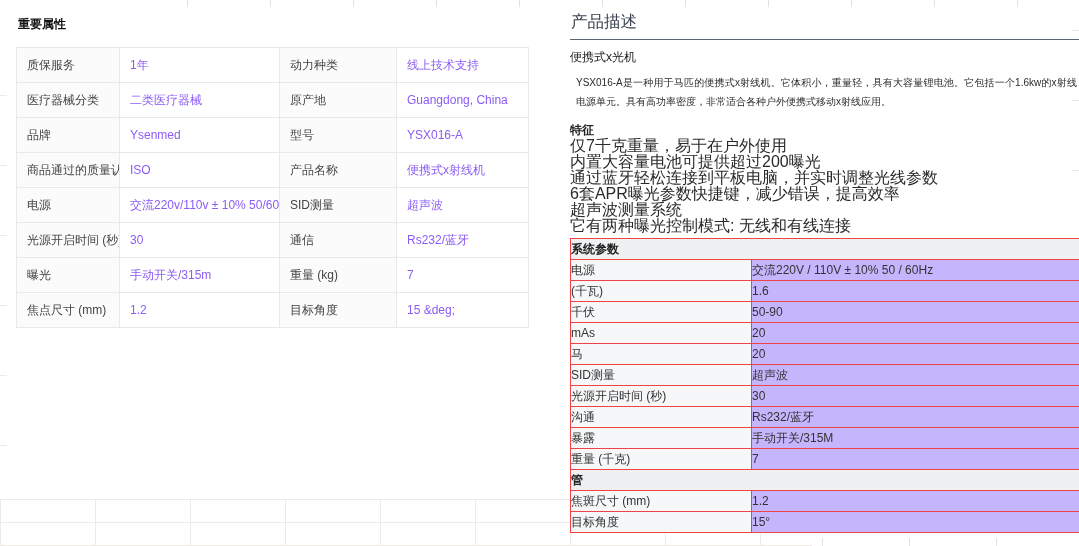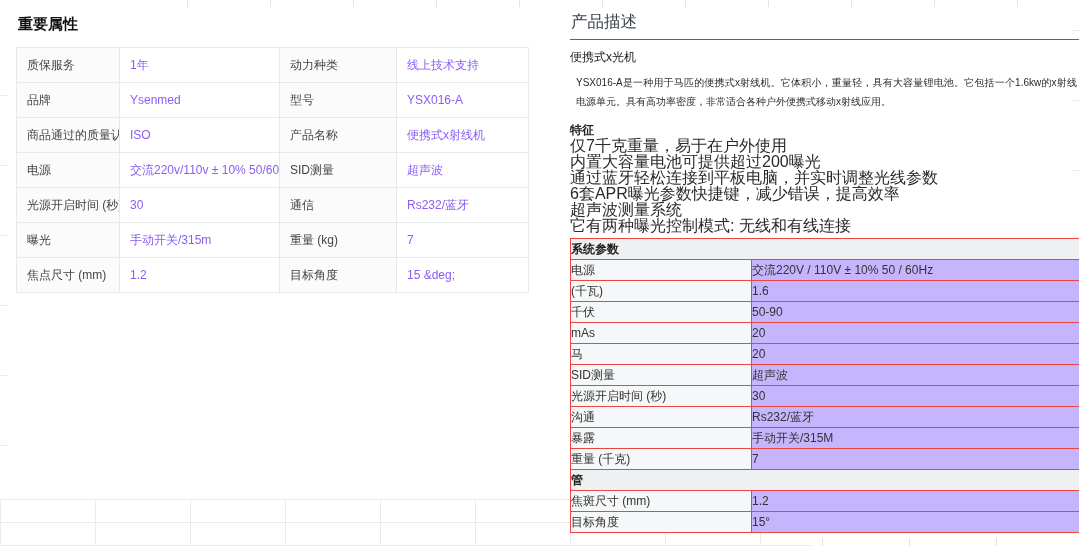--- a/index.html
+++ b/index.html
@@ -21,21 +21,21 @@
       repeating-linear-gradient(to right,#eeebe6 0 1px,transparent 1px 95px),
       repeating-linear-gradient(to bottom,#eeebe6 0 1px,transparent 1px 23px);}
   .dashes-left{position:absolute;left:0;top:95px;width:7px;height:370px;
     background:repeating-linear-gradient(to bottom,#eaeaea 0 1px,transparent 1px 70px);}
   .dashes-right{position:absolute;right:0;top:30px;width:7px;height:430px;
     background:repeating-linear-gradient(to bottom,#eaeaea 0 1px,transparent 1px 70px);}
 
   
   .left-section{position:absolute;left:16px;top:14px;width:512px;}
   .left-section h2{
-    margin:0 0 13px 2px;font-size:15px;line-height:20px;font-weight:700;color:#111;}
+    margin:0 0 13px 2px;font-size:12px;line-height:20px;font-weight:700;color:#111;}
   table{border-collapse:collapse;table-layout:fixed;}
   .attr-table{width:512px;font-size:12px;}
   .attr-table td{
     border:1px solid #e9e9e9;
     height:34px;
     padding:0 10px;
     overflow:hidden;white-space:nowrap;
     color:#8b5cf6;vertical-align:middle;}
   .attr-table td.lbl{background:#fbfbfb;color:#444;}
   .attr-table td.val{background:#fff;}
@@ -77,20 +77,26 @@
         <col style="width:160px">
       <col style="width:117px">
         <col style="width:132px">
     </colgroup>
     <tbody id="left-tbody">
         <tr>
           <td class="lbl">质保服务</td>
           <td class="val">1年</td>
           <td class="lbl">动力种类</td>
           <td class="val">线上技术支持</td>
+        </tr>
+        <tr>
+          <td class="lbl">医疗器械分类</td>
+          <td class="val">二类医疗器械</td>
+          <td class="lbl">原产地</td>
+          <td class="val">Guangdong, China</td>
         </tr>
         <tr>
           <td class="lbl">品牌</td>
           <td class="val">Ysenmed</td>
           <td class="lbl">型号</td>
           <td class="val">YSX016-A</td>
         </tr>
         <tr>
           <td class="lbl">商品通过的质量认证</td>
           <td class="val">ISO</td>

